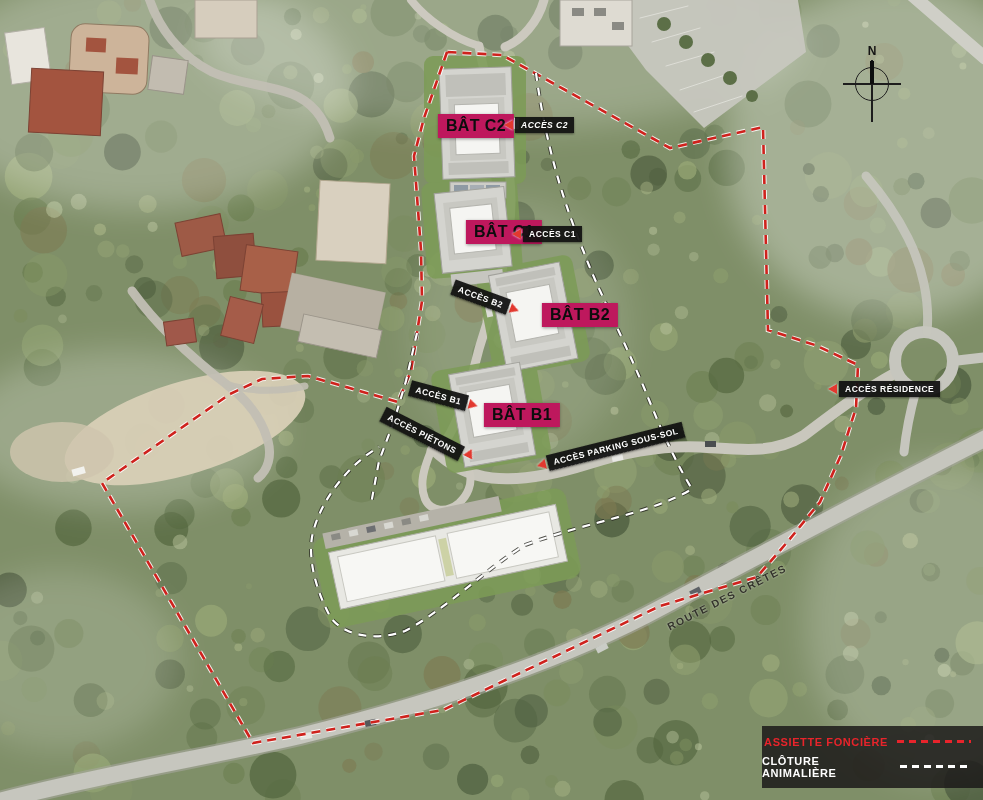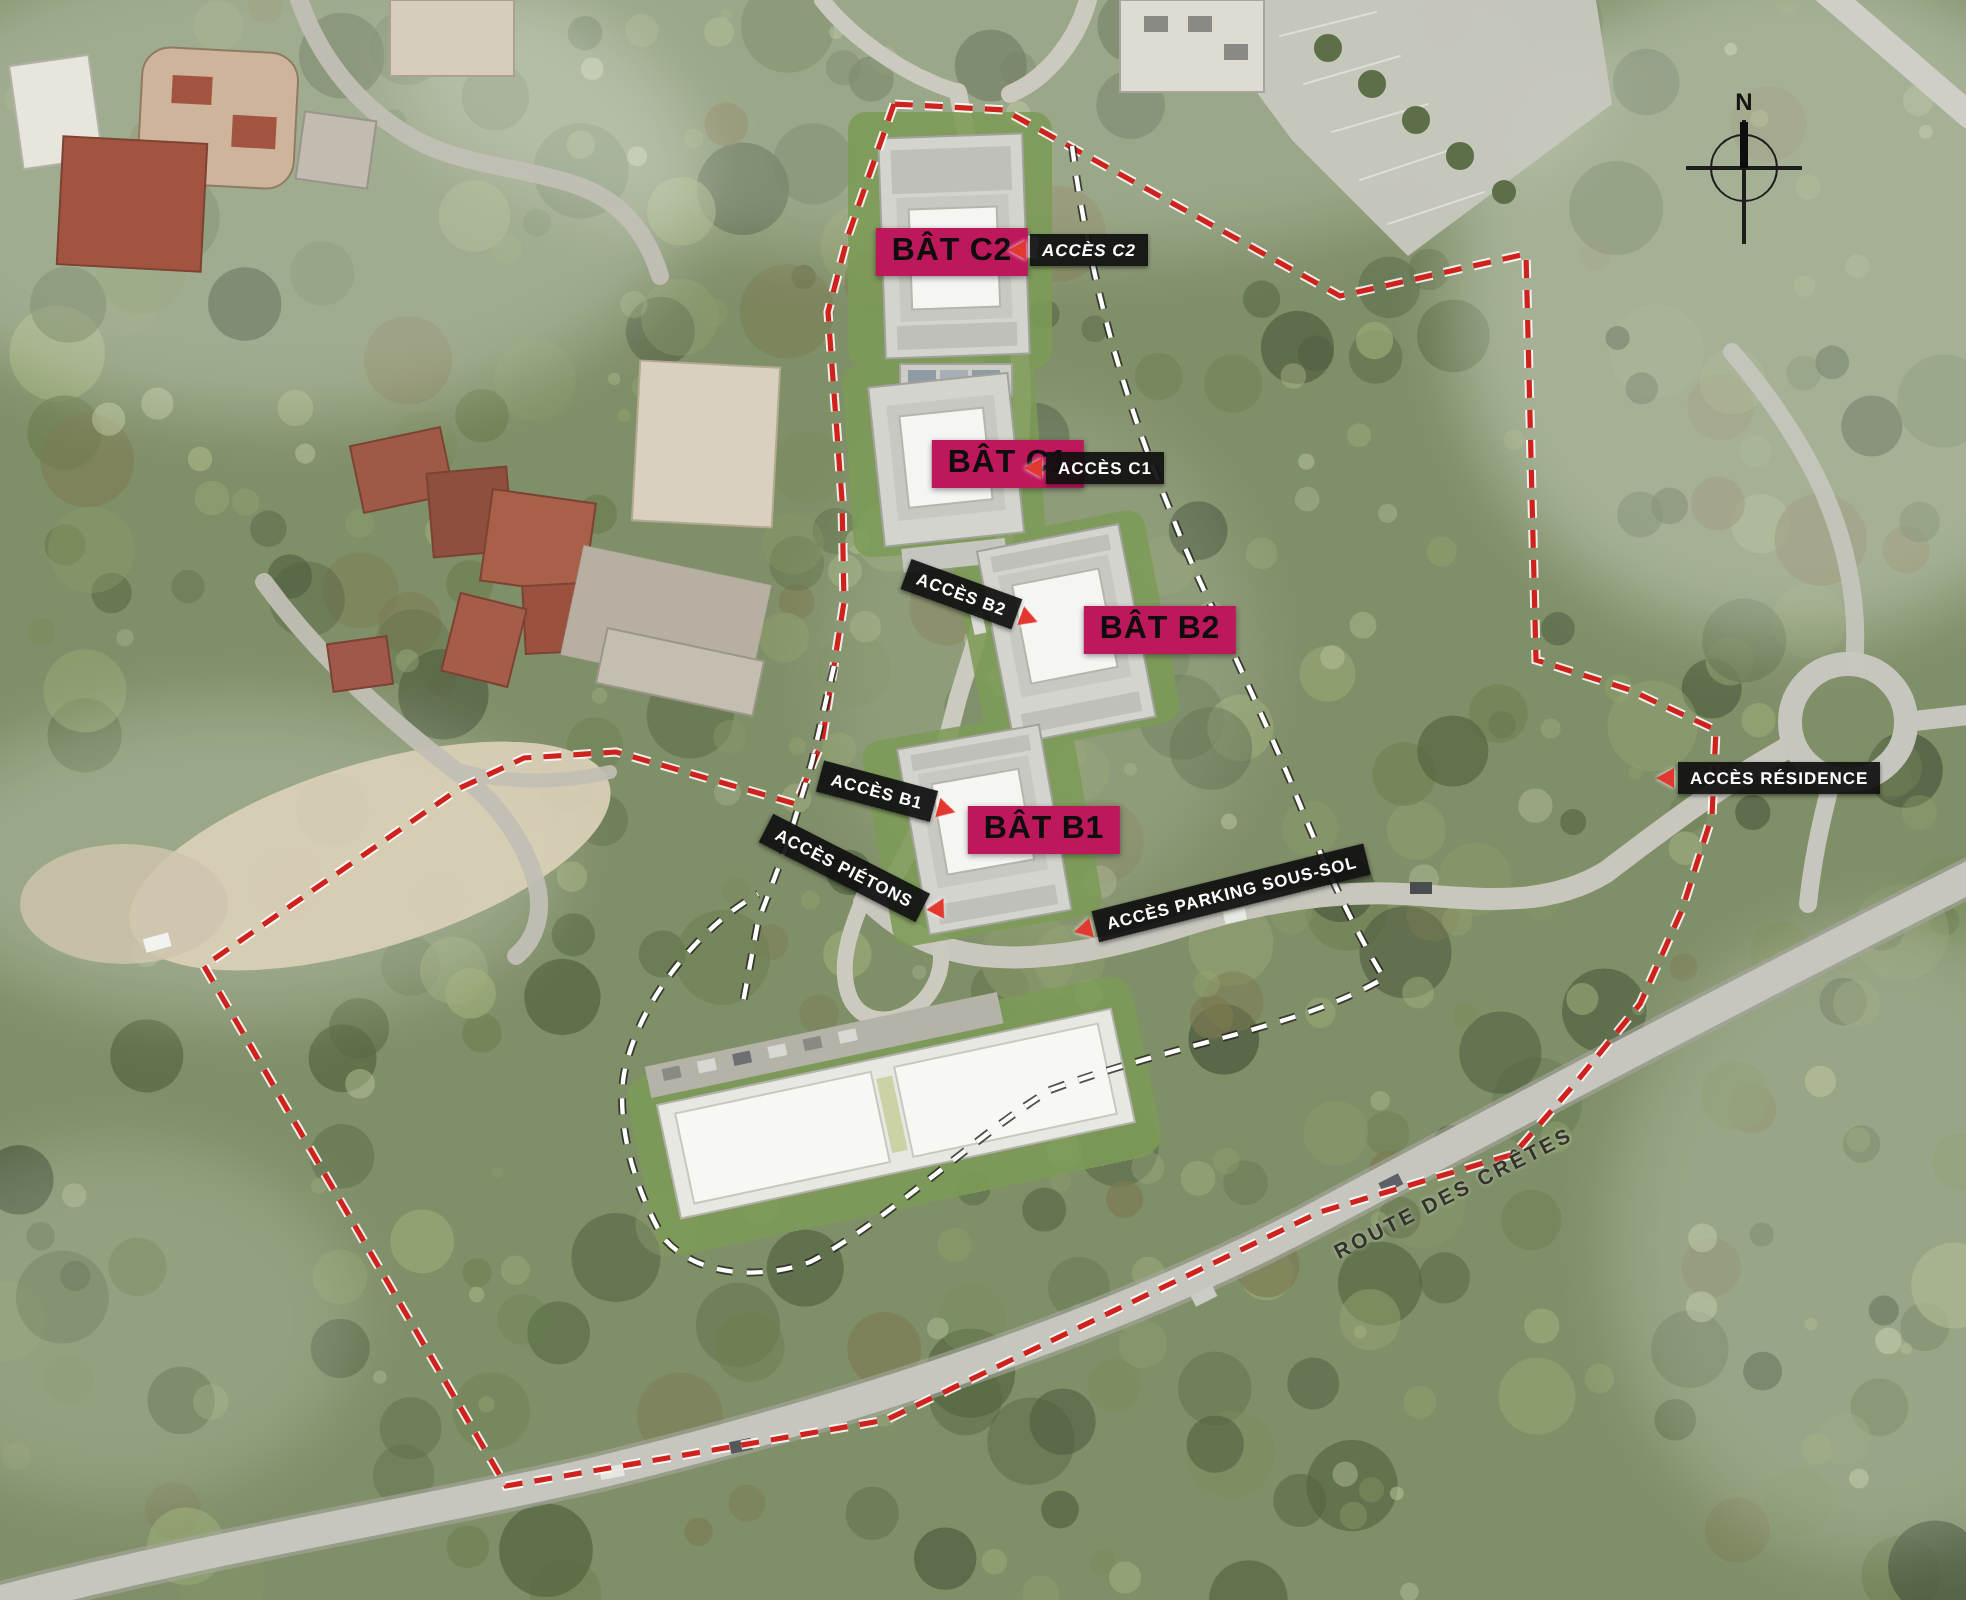--- a/index.html
+++ b/index.html
@@ -706,14 +706,24 @@
   </div>
 
   <div id="compass">
     <div class="n">N</div>
     <div class="vline"></div>
     <div class="hline"></div>
     <div class="ring"></div>
     <div class="needle"></div>
   </div>
 
+  <div id="legend">
+    <div class="leg-row" id="leg-assiette">
+      <span class="t">ASSIETTE FONCIÈRE</span>
+      <span class="dash"></span>
+    </div>
+    <div class="leg-row" id="leg-cloture">
+      <span class="t">CLÔTURE ANIMALIÈRE</span>
+      <span class="dash"></span>
+    </div>
+  </div>
 
 </div>
 
 </body></html>

